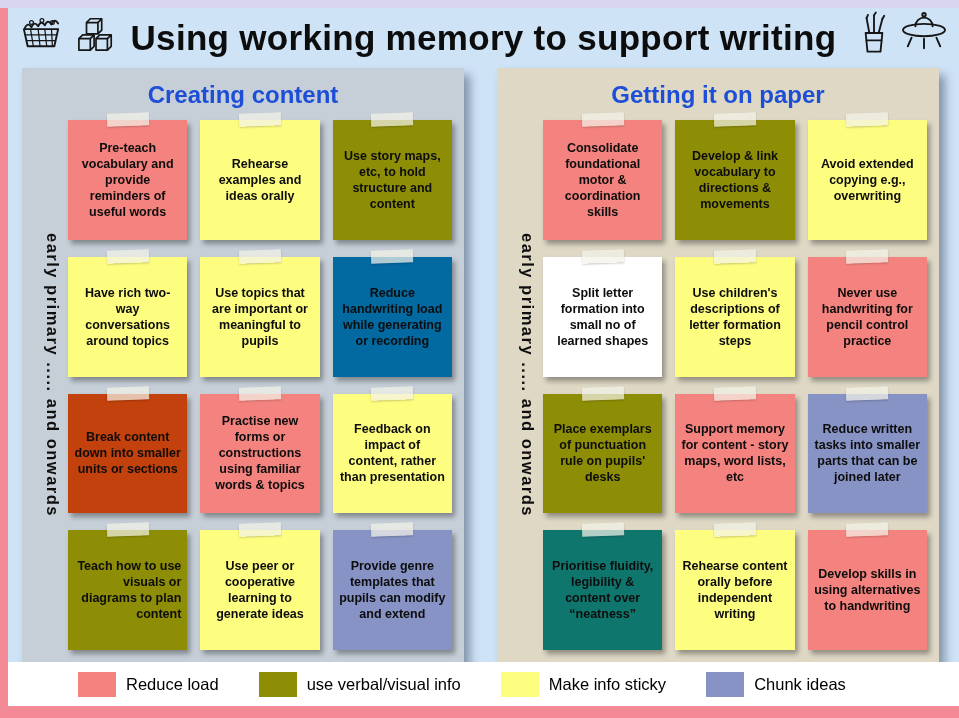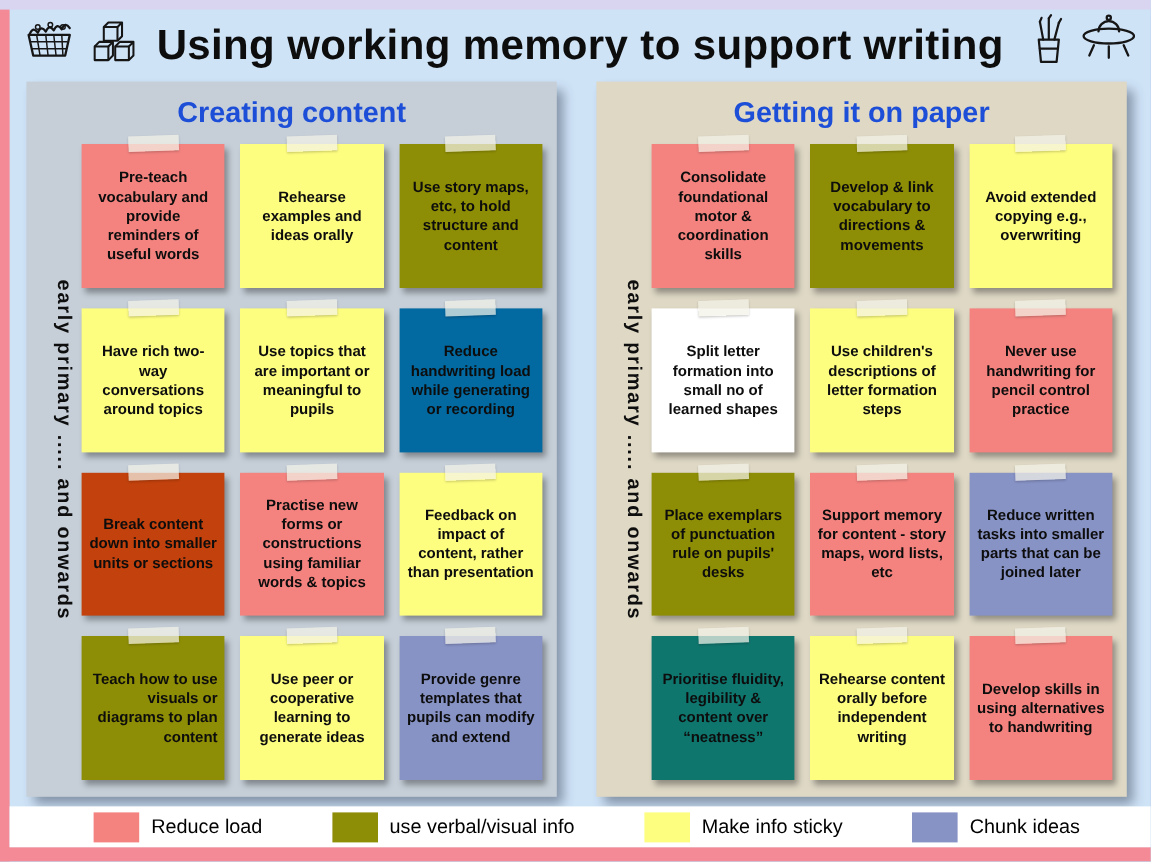--- a/index.html
+++ b/index.html
@@ -70,24 +70,24 @@
   .tape {
     position:absolute; top:-7px; left:50%;
     transform:translateX(-50%) rotate(-2deg);
     width:42px; height:13px;
     background:rgba(243,241,232,0.72);
     box-shadow:0 1px 2px rgba(0,0,0,0.2);
   }
 
   
   .legend-band {
-    position:absolute; left:8px; right:0; bottom:12px; height:34px;
+    position:absolute; left:8px; right:0; bottom:12px; height:44px;
     background:#ffffff;
     display:flex; align-items:center;
-    gap:58px; padding-left:70px;
+    gap:40px; padding-left:70px;
   }
   .legend-item { display:flex; align-items:center; gap:10px; }
   .swatch { display:inline-block; width:38px; height:25px; }
   .legend-label { font-size:16.5px; color:#000; }
 
   .doodle { display:block; }
 </style>
 </head>
 <body>
 

